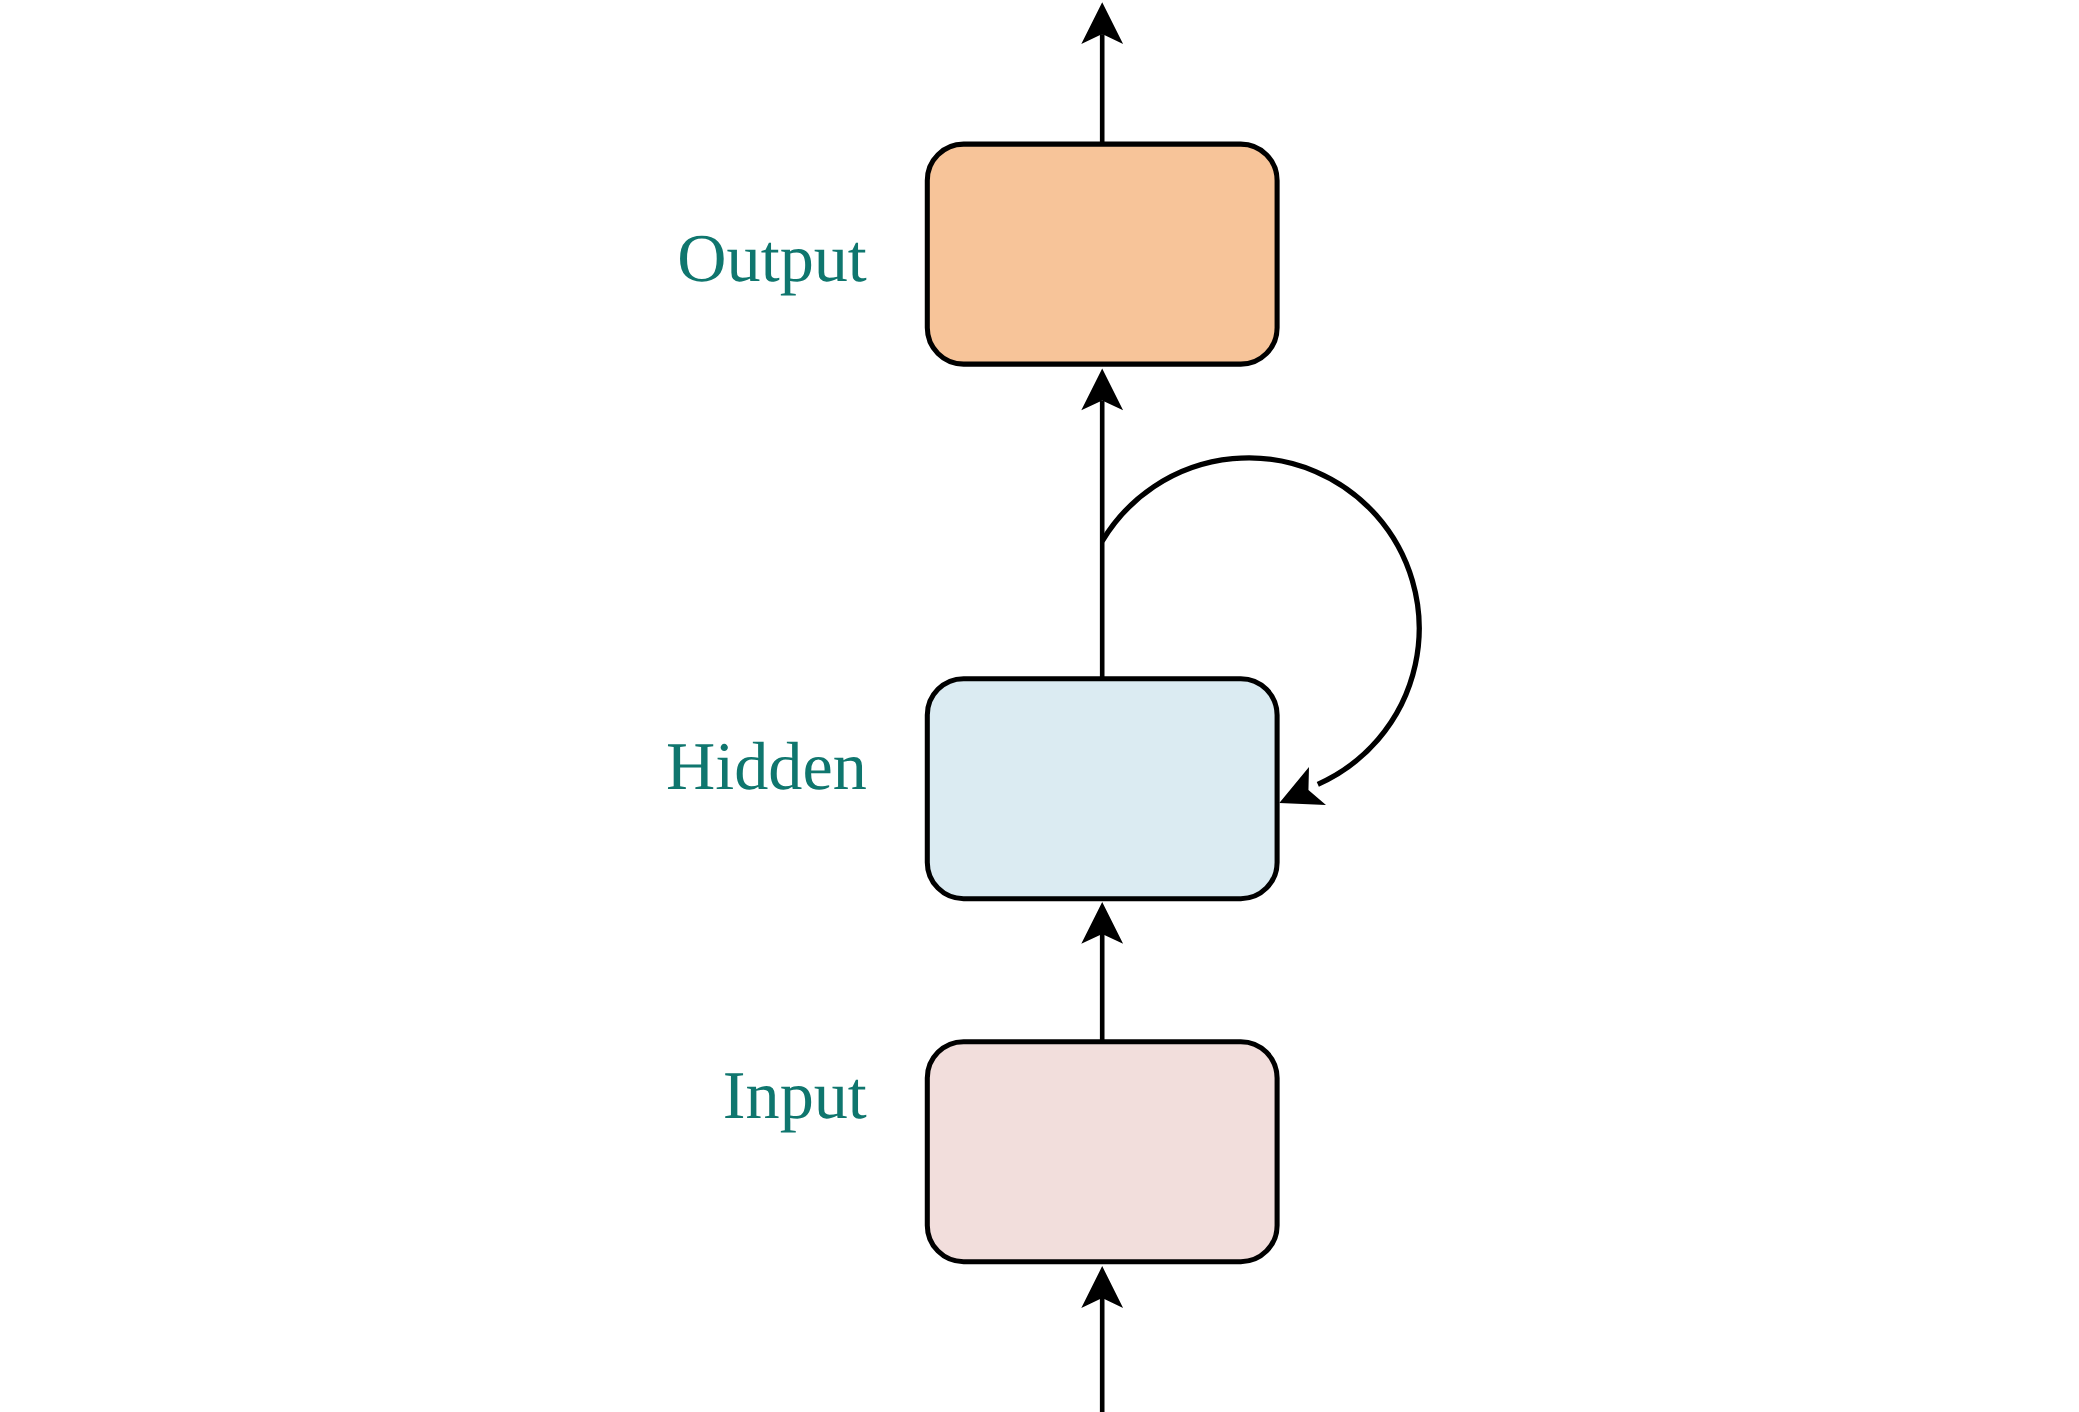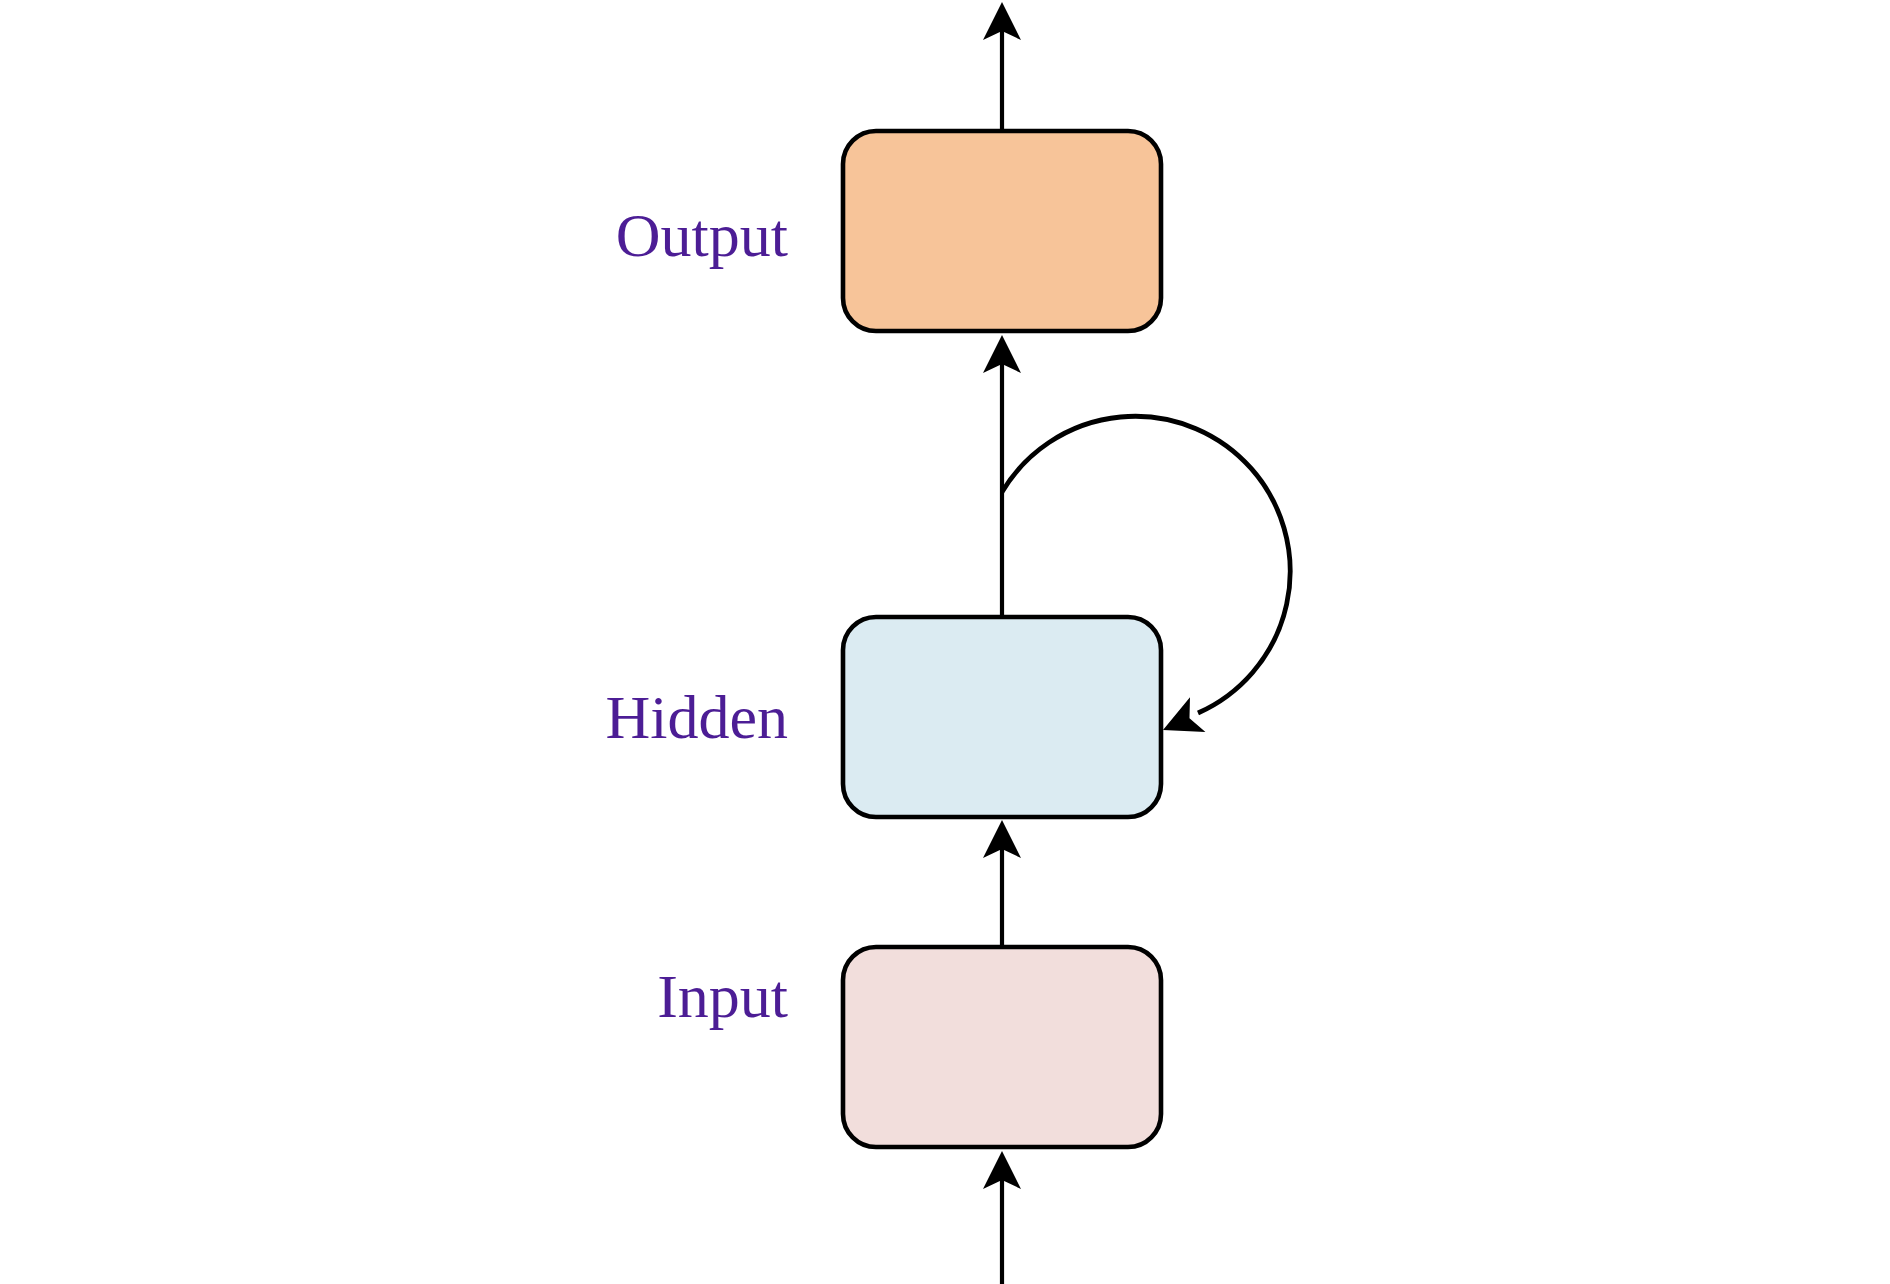--- a/index.html
+++ b/index.html
@@ -37,25 +37,25 @@
     stroke: none;
   }
   .node-label {
     position: absolute;
     left: 400px;
     width: 388px;
     height: 70px;
     line-height: 70px;
     text-align: right;
     font-size: 62px;
-    color: #4c1d95;
+    color: #0f766e;
     white-space: nowrap;
   }
   .label-output { top: 200px; }
-  .label-hidden { top: 682px; }
+  .label-hidden { top: 662px; }
   .label-input  { top: 961px; }
 </style>
 </head>
 <body>
 
 <div class="canvas">
 
   <svg class="diagram-layer" viewBox="0 0 1890 1284" xmlns="http://www.w3.org/2000/svg">
 
     <rect class="node-box" x="843" y="131" width="318" height="200" rx="33" ry="33" fill="#F7C499"></rect>

